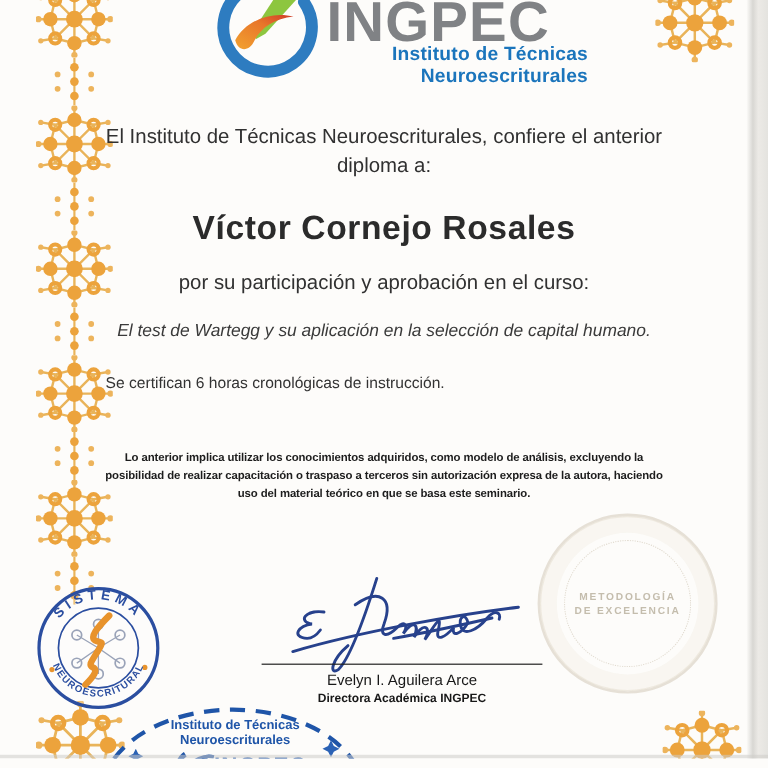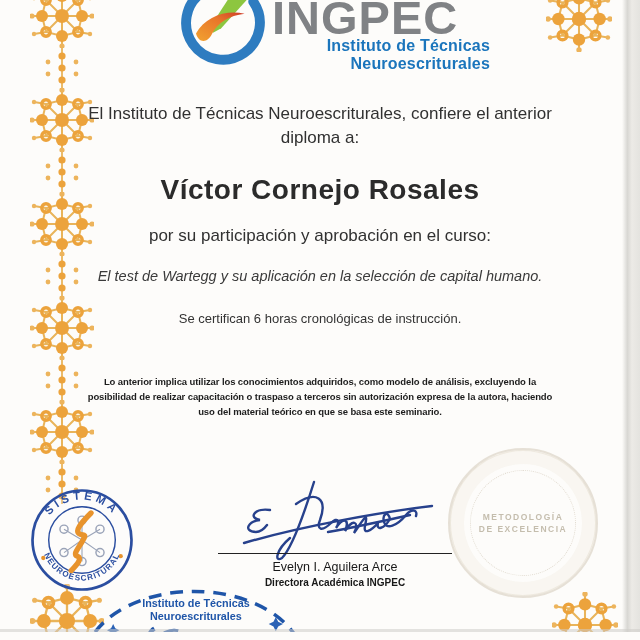--- a/index.html
+++ b/index.html
@@ -8,29 +8,29 @@
   .page{position:absolute;inset:0;width:640px;height:632px;overflow:hidden;}
   .abs{position:absolute;}
   
   .brand-name{font-size:47px;font-weight:bold;color:#808285;letter-spacing:1px;line-height:1;}
   .brand-tagline{font-size:16px;font-weight:bold;color:#1b75bc;text-align:right;letter-spacing:.2px;}
   
   .intro{left:88px;top:102px;width:464px;text-align:center;font-size:17px;color:#313131;line-height:1.4;}
   .recipient{left:90px;top:174px;width:460px;text-align:center;font-size:28px;font-weight:bold;color:#2b2b2b;letter-spacing:.5px;}
   .course-intro{left:88px;top:226px;width:464px;text-align:center;font-size:17px;color:#313131;}
   .course-title{left:80px;top:268px;width:480px;text-align:center;font-size:14.5px;font-style:italic;color:#3a3a3a;}
-  .hours{left:88px;top:311px;width:464px;text-align:center;font-size:13px;color:#333;}
+  .hours{left:88px;top:311px;width:464px;font-size:13px;color:#333;}
   .disclaimer{left:83px;top:374px;width:474px;text-align:center;font-size:9.5px;font-weight:bold;color:#1d1d1d;line-height:1.6;letter-spacing:-.1px;}
   .date-line{left:180px;top:458px;width:320px;text-align:center;font-size:11.5px;color:#2e2e2e;}
   
   .sig-rule{left:218px;top:553px;width:234px;height:0;border-top:1.6px solid #222;}
   .sig-name{left:190px;top:560px;width:290px;text-align:center;font-size:12.5px;font-weight:normal;color:#181818;}
   .sig-title{left:190px;top:577px;width:290px;text-align:center;font-size:10px;font-weight:bold;color:#181818;}
   
-  .emboss{left:448px;top:448px;width:146px;height:146px;border-radius:50%;
+  .emboss{left:448px;top:428px;width:146px;height:146px;border-radius:50%;
           border:2px solid rgba(194,182,160,.40);
           box-shadow:inset 0 0 0 1px rgba(230,223,208,.55), inset 0 0 0 14px rgba(240,235,224,.35);
           display:flex;align-items:center;justify-content:center;}
   .emboss-inner{width:104px;height:104px;border-radius:50%;border:1px dotted rgba(194,182,160,.45);
           display:flex;flex-direction:column;align-items:center;justify-content:center;gap:2px;}
   .emboss-txt{font-size:8.5px;font-weight:bold;letter-spacing:1.5px;color:rgba(158,146,122,.60);text-transform:uppercase;}
   
   .edge-right{right:0;top:0;width:18px;height:640px;
     background:linear-gradient(to right,rgba(221,220,216,0) 0%,#d8d7d3 30%,#eceae6 55%,#e4e3df 100%);}
   .edge-bottom{left:0;bottom:0;width:640px;height:3px;background:rgba(205,204,200,.55);}

